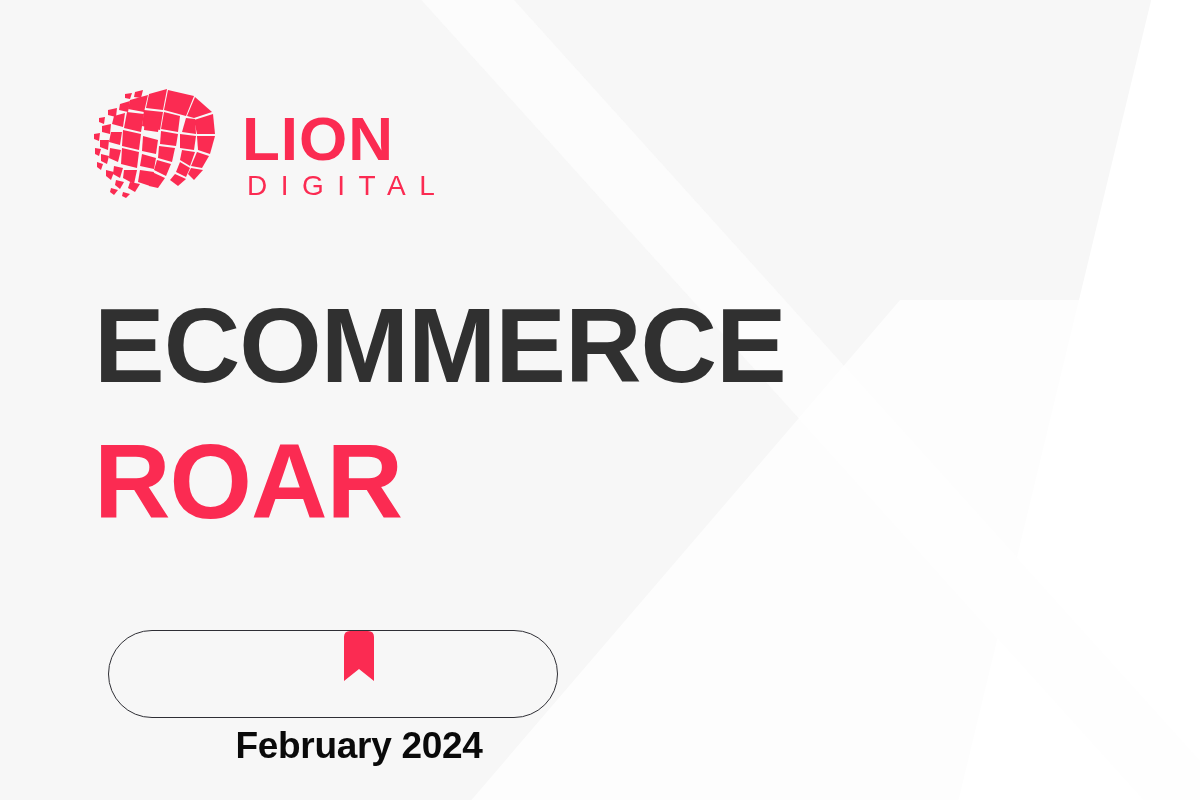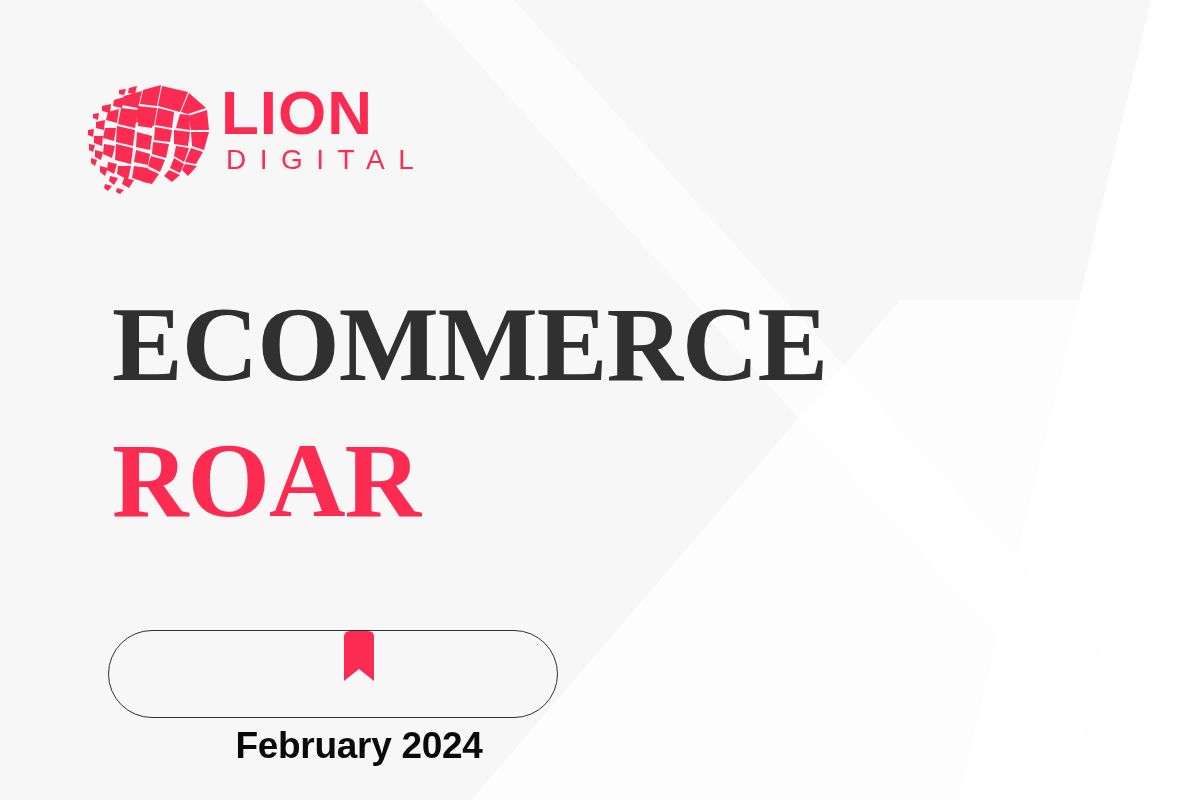--- a/index.html
+++ b/index.html
@@ -43,43 +43,43 @@
     left:300px; bottom:-200px;
     width:1000px; height:700px;
     background:#ffffff;
     clip-path: polygon(60% 0, 100% 0, 100% 100%, 0% 100%);
     opacity:.75;
   }
 
   
   #logo {
     position:absolute;
-    left:88px; top:78px;
+    left:94px; top:78px;
     width:310px; height:122px;
-    display:flex; align-items:flex-start; gap:0;
+    display:flex; align-items:flex-end; gap:15px;
   }
   #logo-mark { width:125px; height:118px; flex:none; }
   #logo-word {
     display:flex; flex-direction:column;
     margin-left:8px; margin-top:6px;
   }
   #logo-name {
     font-size:62px; font-weight:bold;
     letter-spacing:1px; line-height:.92;
     color:#fb2b52;
   }
   #logo-tagline {
     font-size:28px; font-weight:normal;
     letter-spacing:13.5px; line-height:1;
     color:#fb2b52;
     margin-top:5px; margin-left:5px;
   }
 
   
-  #headline { position:absolute; left:112px; top:288px;font-family:Liberation Serif, serif; }
+  #headline { position:absolute; left:94px; top:288px; }
   .headline-line {
     font-size:106px; font-weight:bold;
     line-height:1.08; letter-spacing:-1px;
     white-space:nowrap;
   }
   #headline-primary { color:#303030; }
   #headline-accent  { color:#fb2b52; margin-top:22px; }
 
   
   #date-pill {

